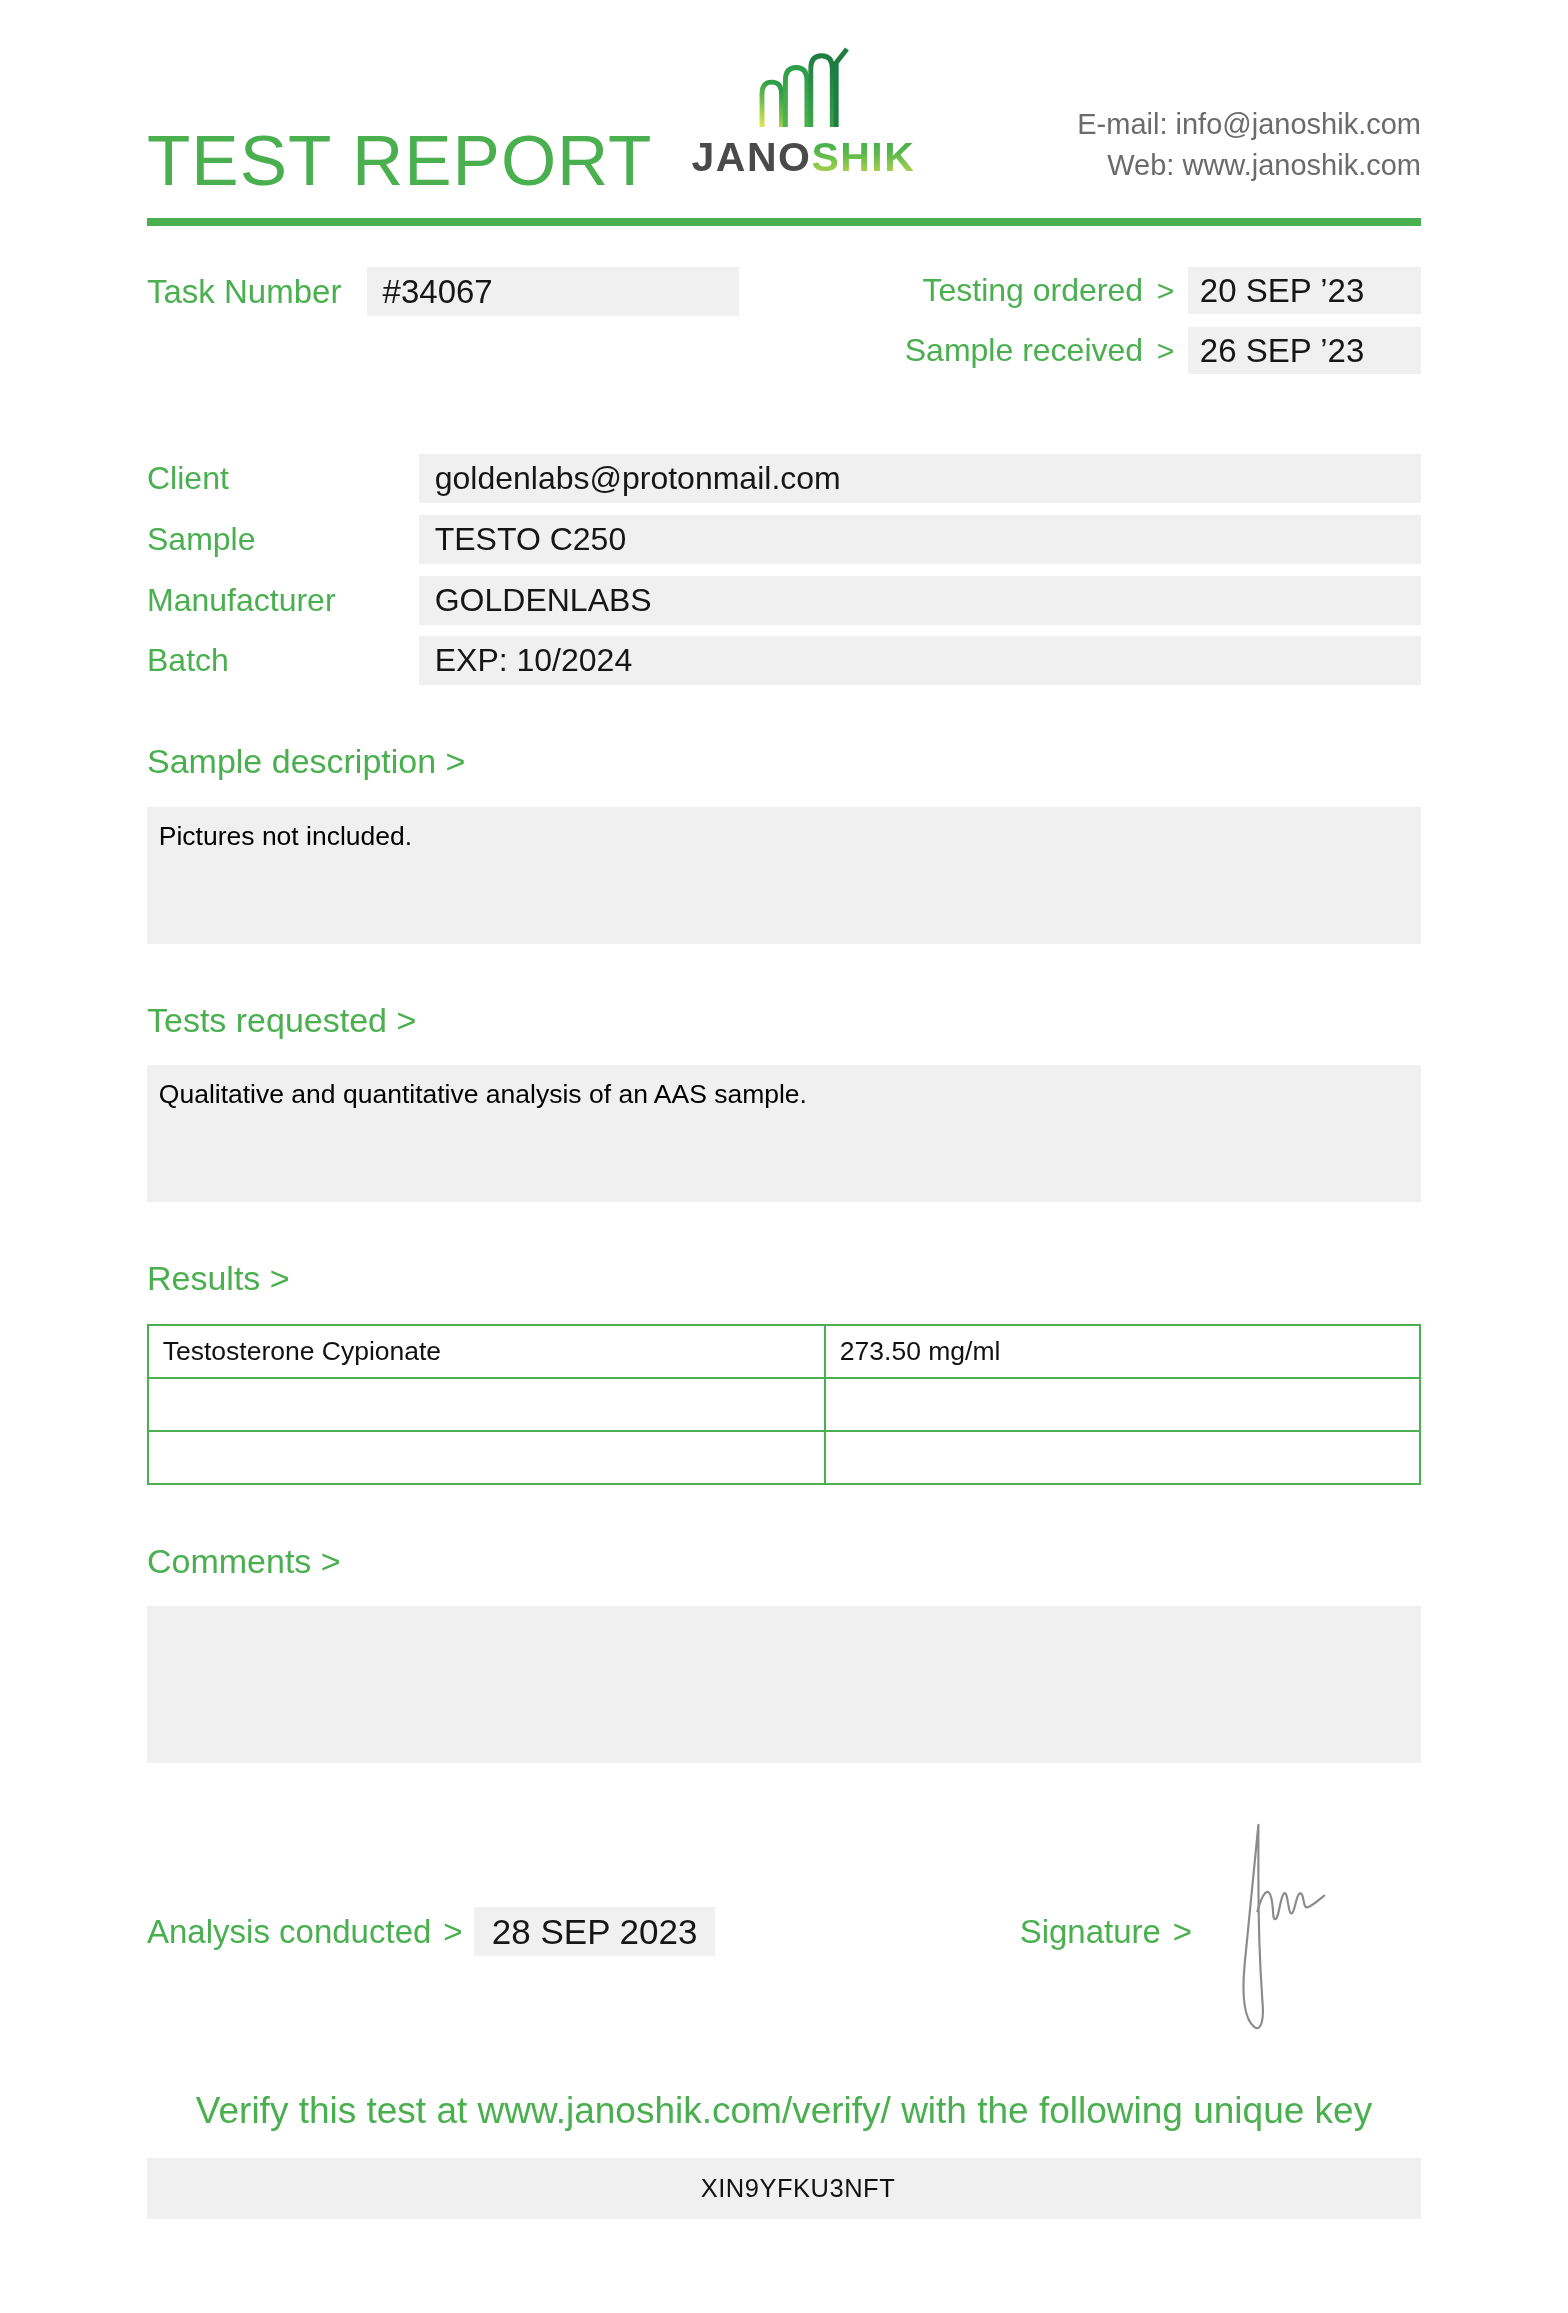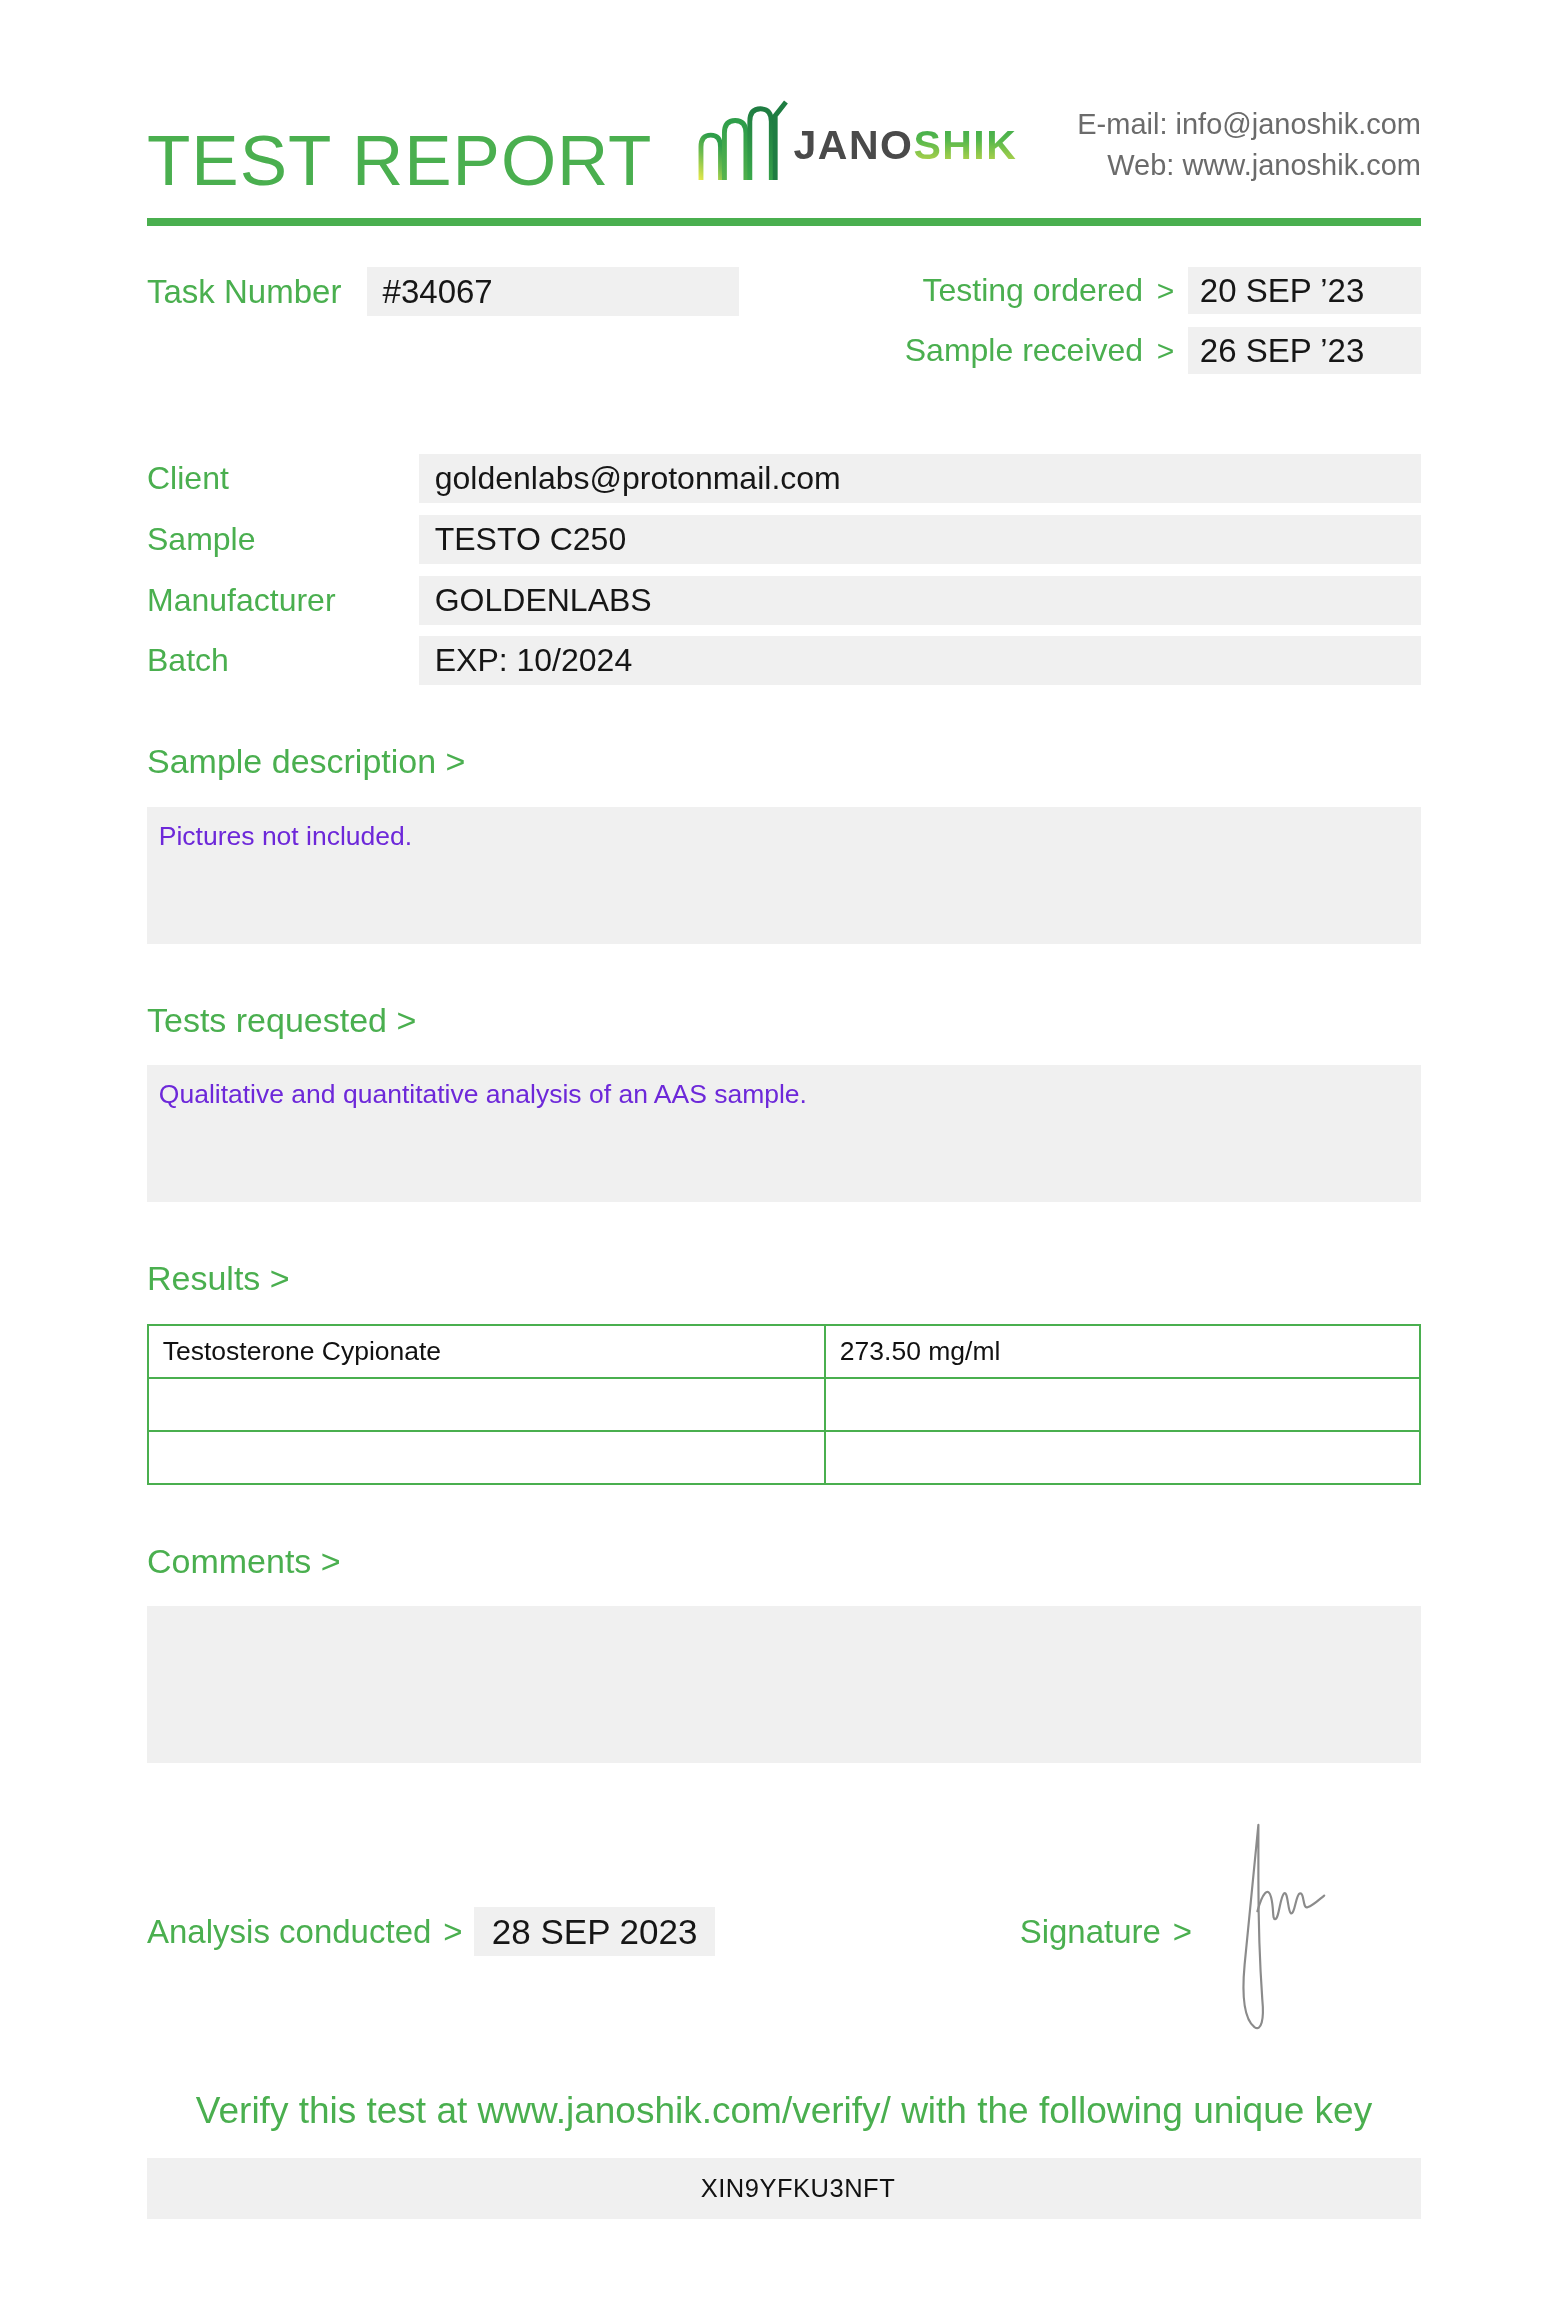--- a/index.html
+++ b/index.html
@@ -37,22 +37,23 @@
     font-size: 71px;
     line-height: 1;
     letter-spacing: 1px;
     font-weight: 400;
     white-space: nowrap;
     font-stretch: condensed;
   }
   .logo-block {
     flex: 0 0 auto;
     display: flex;
+    flex-direction: column;
     align-items: center;
-    margin-bottom: 6px;
+    margin-bottom: 18px;
     margin-left: 39px;
   }
   .logo-mark { margin-bottom: 2px; }
   .logo-word {
     font-size: 41px;
     font-weight: bold;
     letter-spacing: 1.5px;
     line-height: 1;
   }
   .logo-jano { color: #4a4a4a; }
@@ -169,21 +170,21 @@
     color: #4aaf4f;
     font-size: 34px;
     margin-bottom: 25.5px;
     font-stretch: condensed;
   }
   .section-box {
     background: #f0f0f0;
     box-sizing: border-box;
     padding: 13.7px 0 0 11.8px;
     font-size: 26.5px;
-    color: #6d28d9;
+    color: #000000;
     font-stretch: condensed;
   }
   .box-desc { height: 137px; }
   .box-tests { height: 137px; }
   .box-comments { height: 157px; }
 
   
   .results-table {
     width: 100%;
     border-collapse: collapse;

